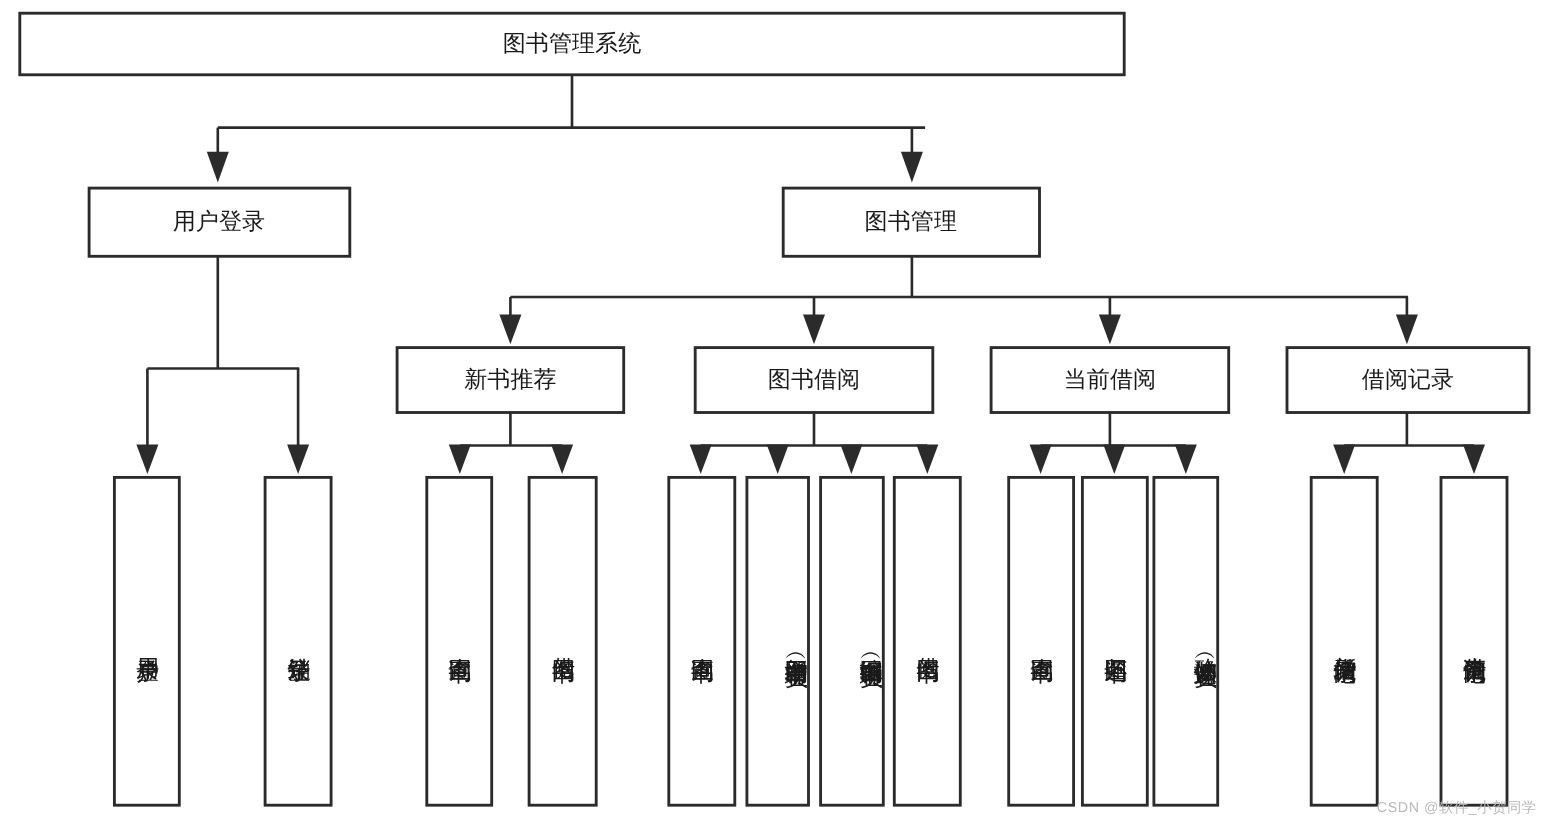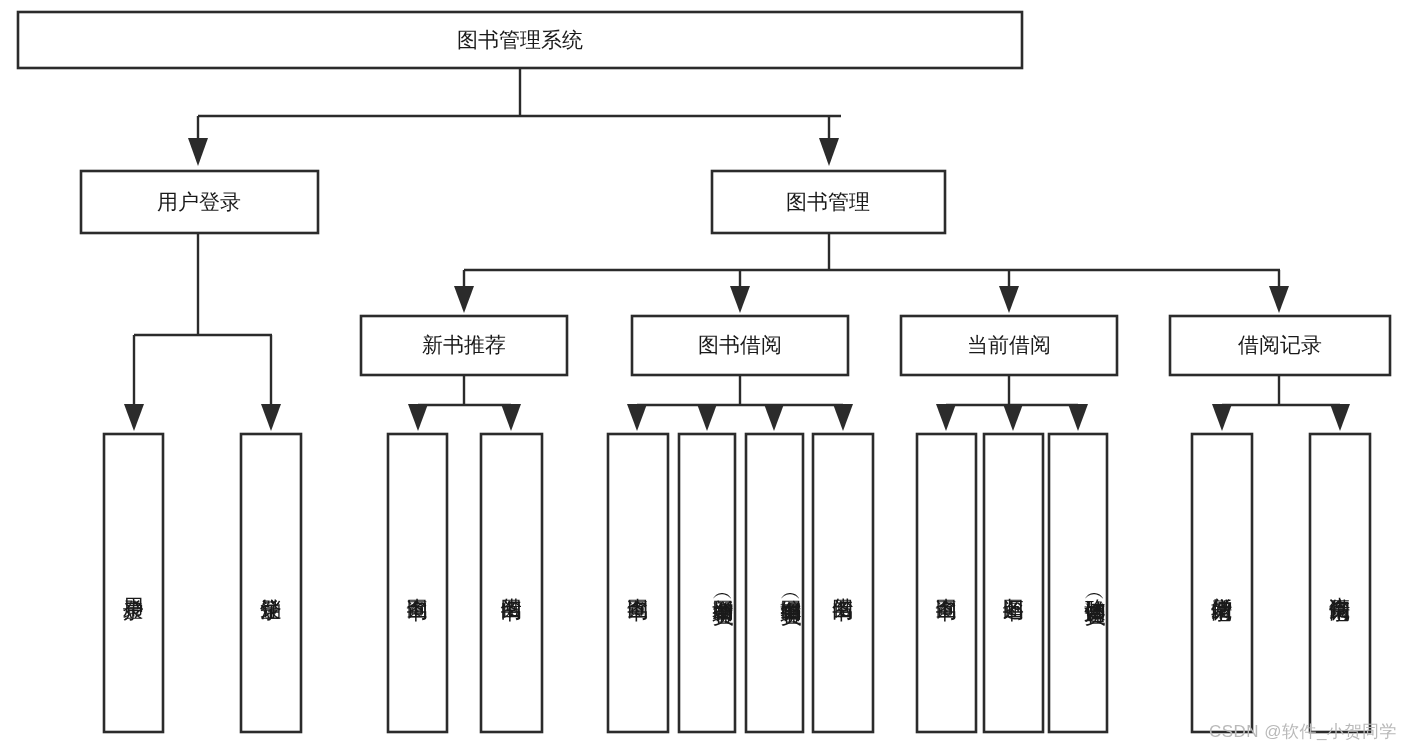--- a/index.html
+++ b/index.html
@@ -62,21 +62,21 @@
     align-items: center;
     justify-content: center;
     white-space: nowrap;
     user-select: none;
   }
   #watermark {
     position: absolute;
     right: 8px;
     bottom: 4px;
     font-family: "Liberation Sans", "DejaVu Sans", sans-serif;
-    font-size: 17px;
+    font-size: 13px;
     color: #b9b9b9;
     white-space: nowrap;
     letter-spacing: 0.5px;
   }
 </style>
 </head>
 <body>
 
 <div id="diagram-root">
 

